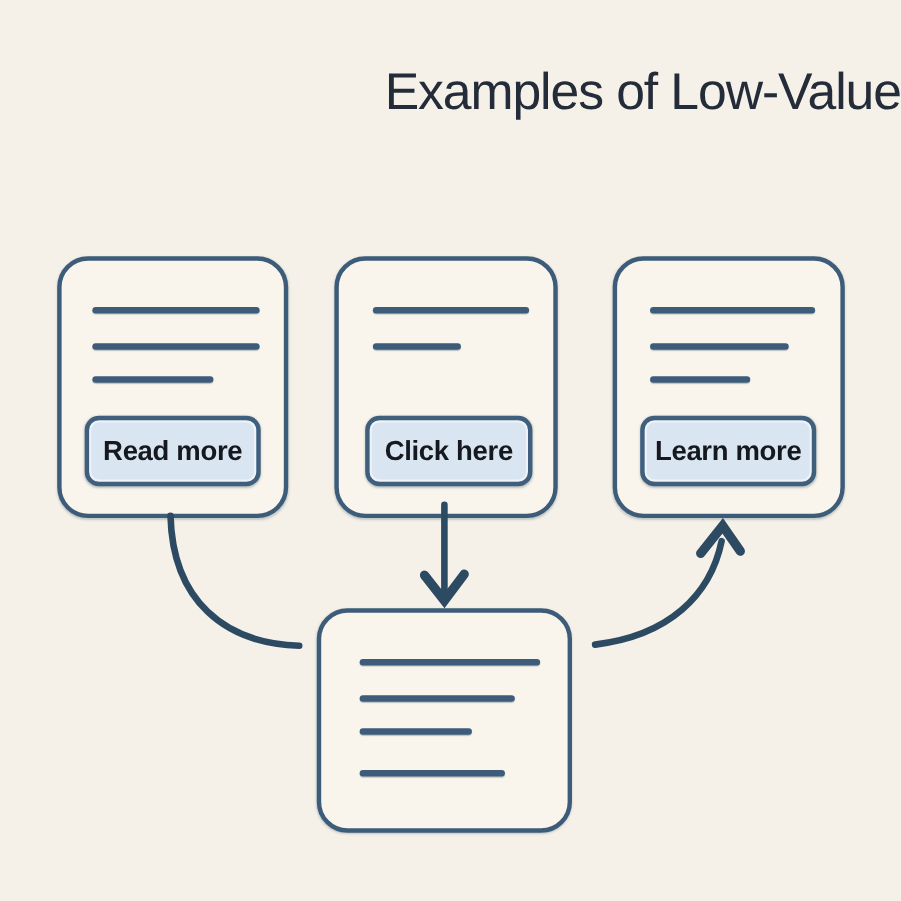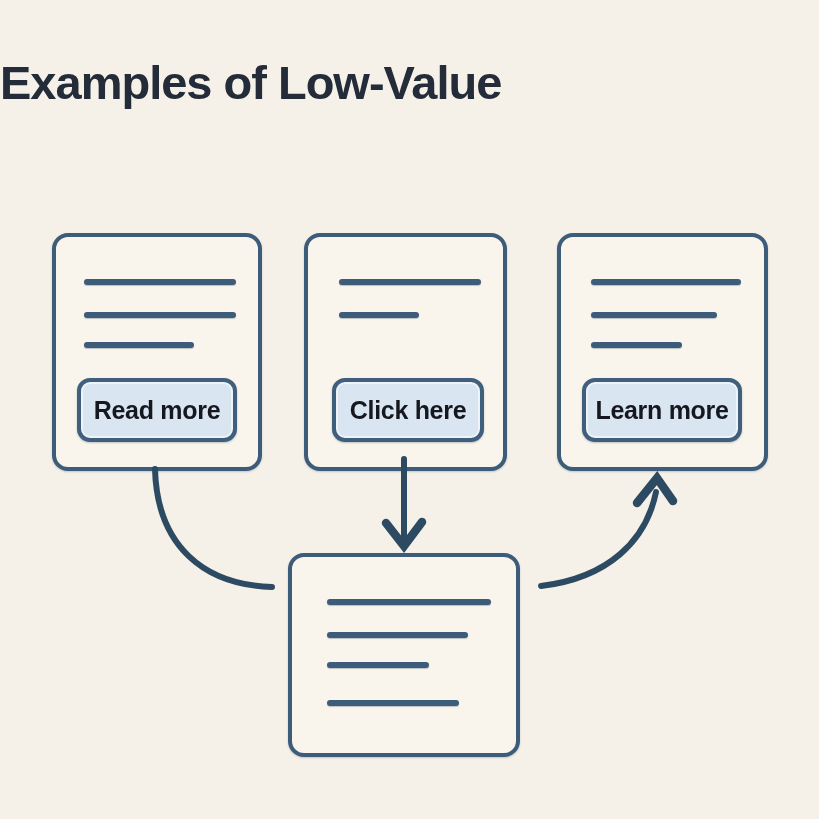--- a/index.html
+++ b/index.html
@@ -20,24 +20,24 @@
     height: 819px;
     background: var(--bg);
     overflow: hidden;
     font-family: "Liberation Sans", sans-serif;
   }
   .title {
     position: absolute;
     top: 56px;
     left: 0;
     width: 100%;
-    text-align: left;
+    text-align: right;
     color: var(--title-color);
     font-size: 47px;
-    font-weight: 700;
+    font-weight: 400;
     letter-spacing: -1px;
     line-height: 1.17;
   }
   .connectors {
     position: absolute;
     top: 0; left: 0;
     width: 819px; height: 819px;
     pointer-events: none;
   }
   .connectors path, .connectors line {
@@ -48,21 +48,21 @@
   }
   .connectors .head {
     stroke-width: 8.5;
     stroke-linejoin: miter;
     stroke-linecap: round;
   }
   .card {
     position: absolute;
     background: var(--card-bg);
     border: 4px solid var(--stroke);
-    border-radius: 16px;
+    border-radius: 28px;
     box-shadow: 0 1px 2px rgba(45,74,99,0.25);
   }
   .card-1 { left: 52px;  top: 233px; width: 210px; height: 238px; }
   .card-2 { left: 304px; top: 233px; width: 203px; height: 238px; }
   .card-3 { left: 557px; top: 233px; width: 211px; height: 238px; }
   .card-target { left: 288px; top: 553px; width: 232px; height: 204px; }
   .tline {
     position: absolute;
     height: 6px;
     border-radius: 4px;

